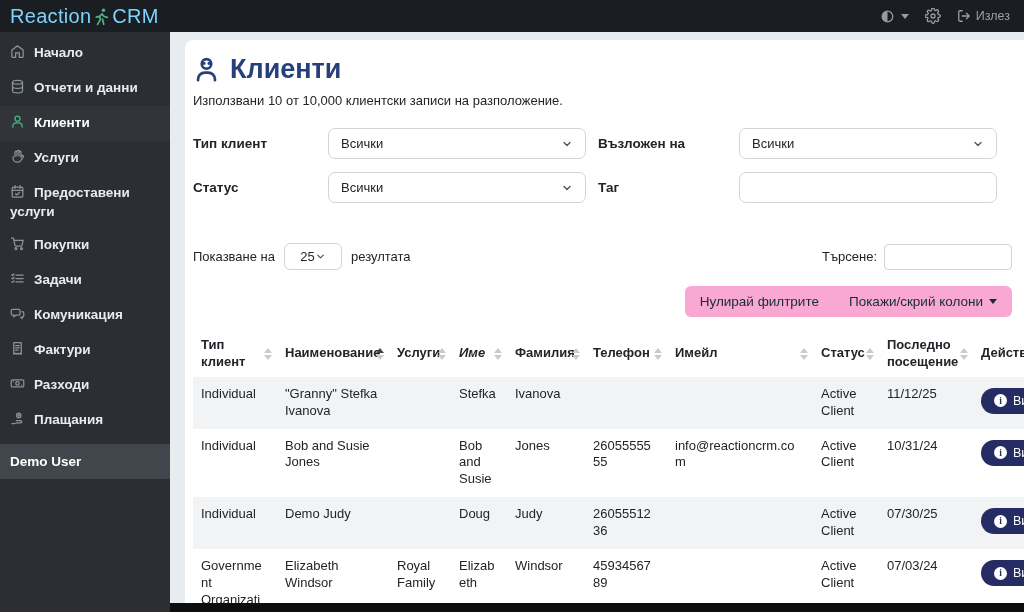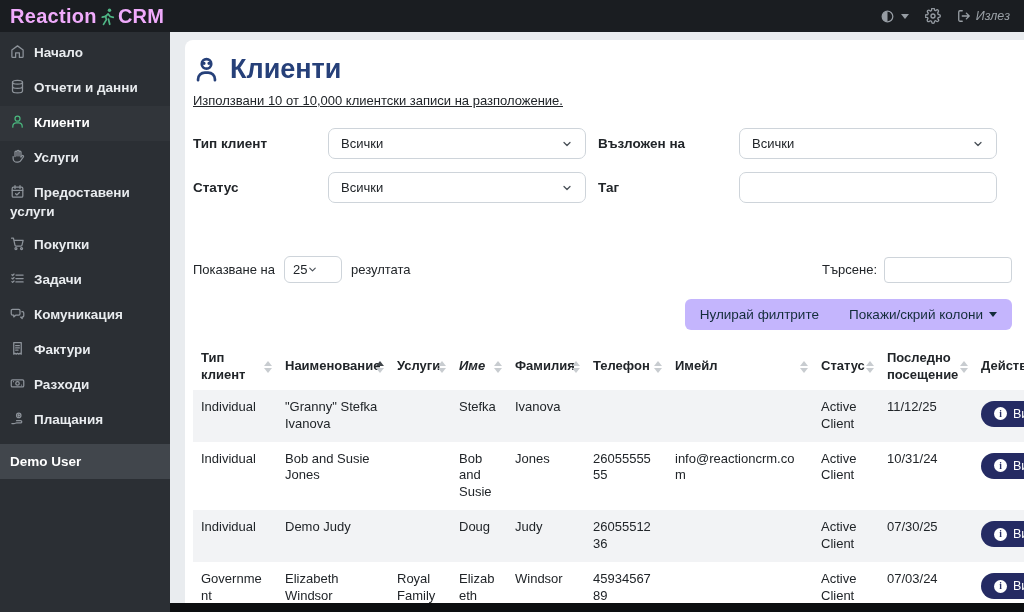--- a/index.html
+++ b/index.html
@@ -8,23 +8,23 @@
     font-family:"Liberation Sans",sans-serif;background:#e9ecef;
     -webkit-font-smoothing:antialiased;
   }
   
   .topbar{
     position:absolute;top:0;left:0;width:1024px;height:32px;
     background:#1a1d21;display:flex;align-items:center;justify-content:space-between;
     z-index:10;
   }
   .brand{display:flex;align-items:center;padding-left:10px;cursor:pointer;}
-  .brand-t{color:#f0abfc;font-weight:bold;font-size:20px;letter-spacing:.3px;}
+  .brand-t{color:#7dd3fc;font-weight:normal;font-size:20px;letter-spacing:.3px;}
   .runner{color:#4fb585;display:inline-flex;margin:0 1px;}
-  .topbar-right{display:flex;align-items:center;gap:16px;padding-right:14px;color:#969ca3;font-style:italic;}
+  .topbar-right{display:flex;align-items:center;gap:16px;padding-right:14px;color:#969ca3;}
   .tb-ic{display:inline-flex;align-items:center;cursor:pointer;color:#969ca3;}
   .caret-tri{width:0;height:0;border-left:4px solid transparent;border-right:4px solid transparent;
     border-top:5px solid #969ca3;display:inline-block;margin-left:-10px;cursor:pointer;}
   .logout{display:inline-flex;align-items:center;gap:5px;font-size:12.5px;cursor:pointer;color:#9aa0a6;}
   
   .sidebar{
     position:absolute;top:32px;left:0;width:170px;height:580px;
     background:#2b2f34;z-index:9;color:#e9ecef;
   }
   .nav{padding-top:4px;}
@@ -36,55 +36,55 @@
   
   .main{position:absolute;top:32px;left:170px;width:854px;height:580px;background:#e9ecef;}
   .card{
     position:absolute;top:8px;left:15px;right:0;bottom:9px;background:#ffffff;
     border-radius:8px 0 0 0;padding:14px 0 0 8px;overflow:hidden;
   }
   .bottom-strip{position:absolute;left:0;right:0;bottom:0;height:9px;background:#0c0e10;}
   
   .page-head{display:flex;align-items:center;gap:10px;color:#264079;}
   .page-title{font-size:27px;font-weight:bold;color:#264079;}
-  .page-sub{font-size:13px;color:#212529;margin-top:8px;text-decoration:underline;}
+  .page-sub{font-size:13px;color:#212529;margin-top:8px;}
   
   .filter-grid{
     display:grid;grid-template-columns:135px 258px 153px 258px;
     row-gap:13px;align-items:center;margin-top:20px;
   }
   .f-label{font-size:13.5px;font-weight:bold;color:#212529;}
   .f-label.right{padding-left:12px;}
   .select{
     height:31px;border:1px solid #ced4da;border-radius:7px;background:#fff;
     display:flex;align-items:center;justify-content:space-between;
     padding:0 12px;font-size:13px;color:#212529;cursor:pointer;box-sizing:border-box;
   }
   .tag-input{
     height:31px;border:1px solid #ced4da;border-radius:7px;background:#fff;
     padding:0 10px;font-size:13px;box-sizing:border-box;width:258px;outline:none;
     font-family:"Liberation Sans",sans-serif;
   }
   
-  .results-bar{display:flex;align-items:center;justify-content:space-between;margin-top:53px;padding-right:12px;}
+  .results-bar{display:flex;align-items:center;justify-content:space-between;margin-top:40px;padding-right:12px;}
   .rb-left{display:flex;align-items:center;gap:9px;font-size:13px;color:#212529;}
   .mini-select{
     height:27px;width:58px;border:1px solid #ced4da;border-radius:6px;background:#fff;
-    display:flex;align-items:center;justify-content:flex-start;padding:0 8px;
+    display:flex;align-items:center;justify-content:center;padding:0 8px;
     font-size:13px;cursor:pointer;box-sizing:border-box;
   }
   .rb-right{display:flex;align-items:center;gap:7px;font-size:13px;color:#212529;}
   .search-input{
     height:26px;width:128px;border:1px solid #ced4da;border-radius:4px;
     padding:0 8px;font-size:13px;box-sizing:border-box;outline:none;
     font-family:"Liberation Sans",sans-serif;
   }
   
   .btn-bar{display:flex;justify-content:flex-end;margin-top:16px;padding-right:12px;}
-  .teal-group{background:#c4b5fd;border-radius:6px;display:flex;align-items:center;}
+  .teal-group{background:#f9a8d4;border-radius:6px;display:flex;align-items:center;}
   .teal-btn{
     background:transparent;border:none;color:#132c3a;font-size:13.5px;
     padding:8px 15px;cursor:pointer;font-family:"Liberation Sans",sans-serif;
     display:inline-flex;align-items:center;gap:6px;
   }
   .teal-btn .caret-dk{width:0;height:0;border-left:4px solid transparent;border-right:4px solid transparent;border-top:5px solid #132c3a;}
   
   table{border-collapse:collapse;table-layout:fixed;margin-top:14px;width:890px;}
   th{
     text-align:left;font-size:13px;font-weight:bold;color:#212529;

